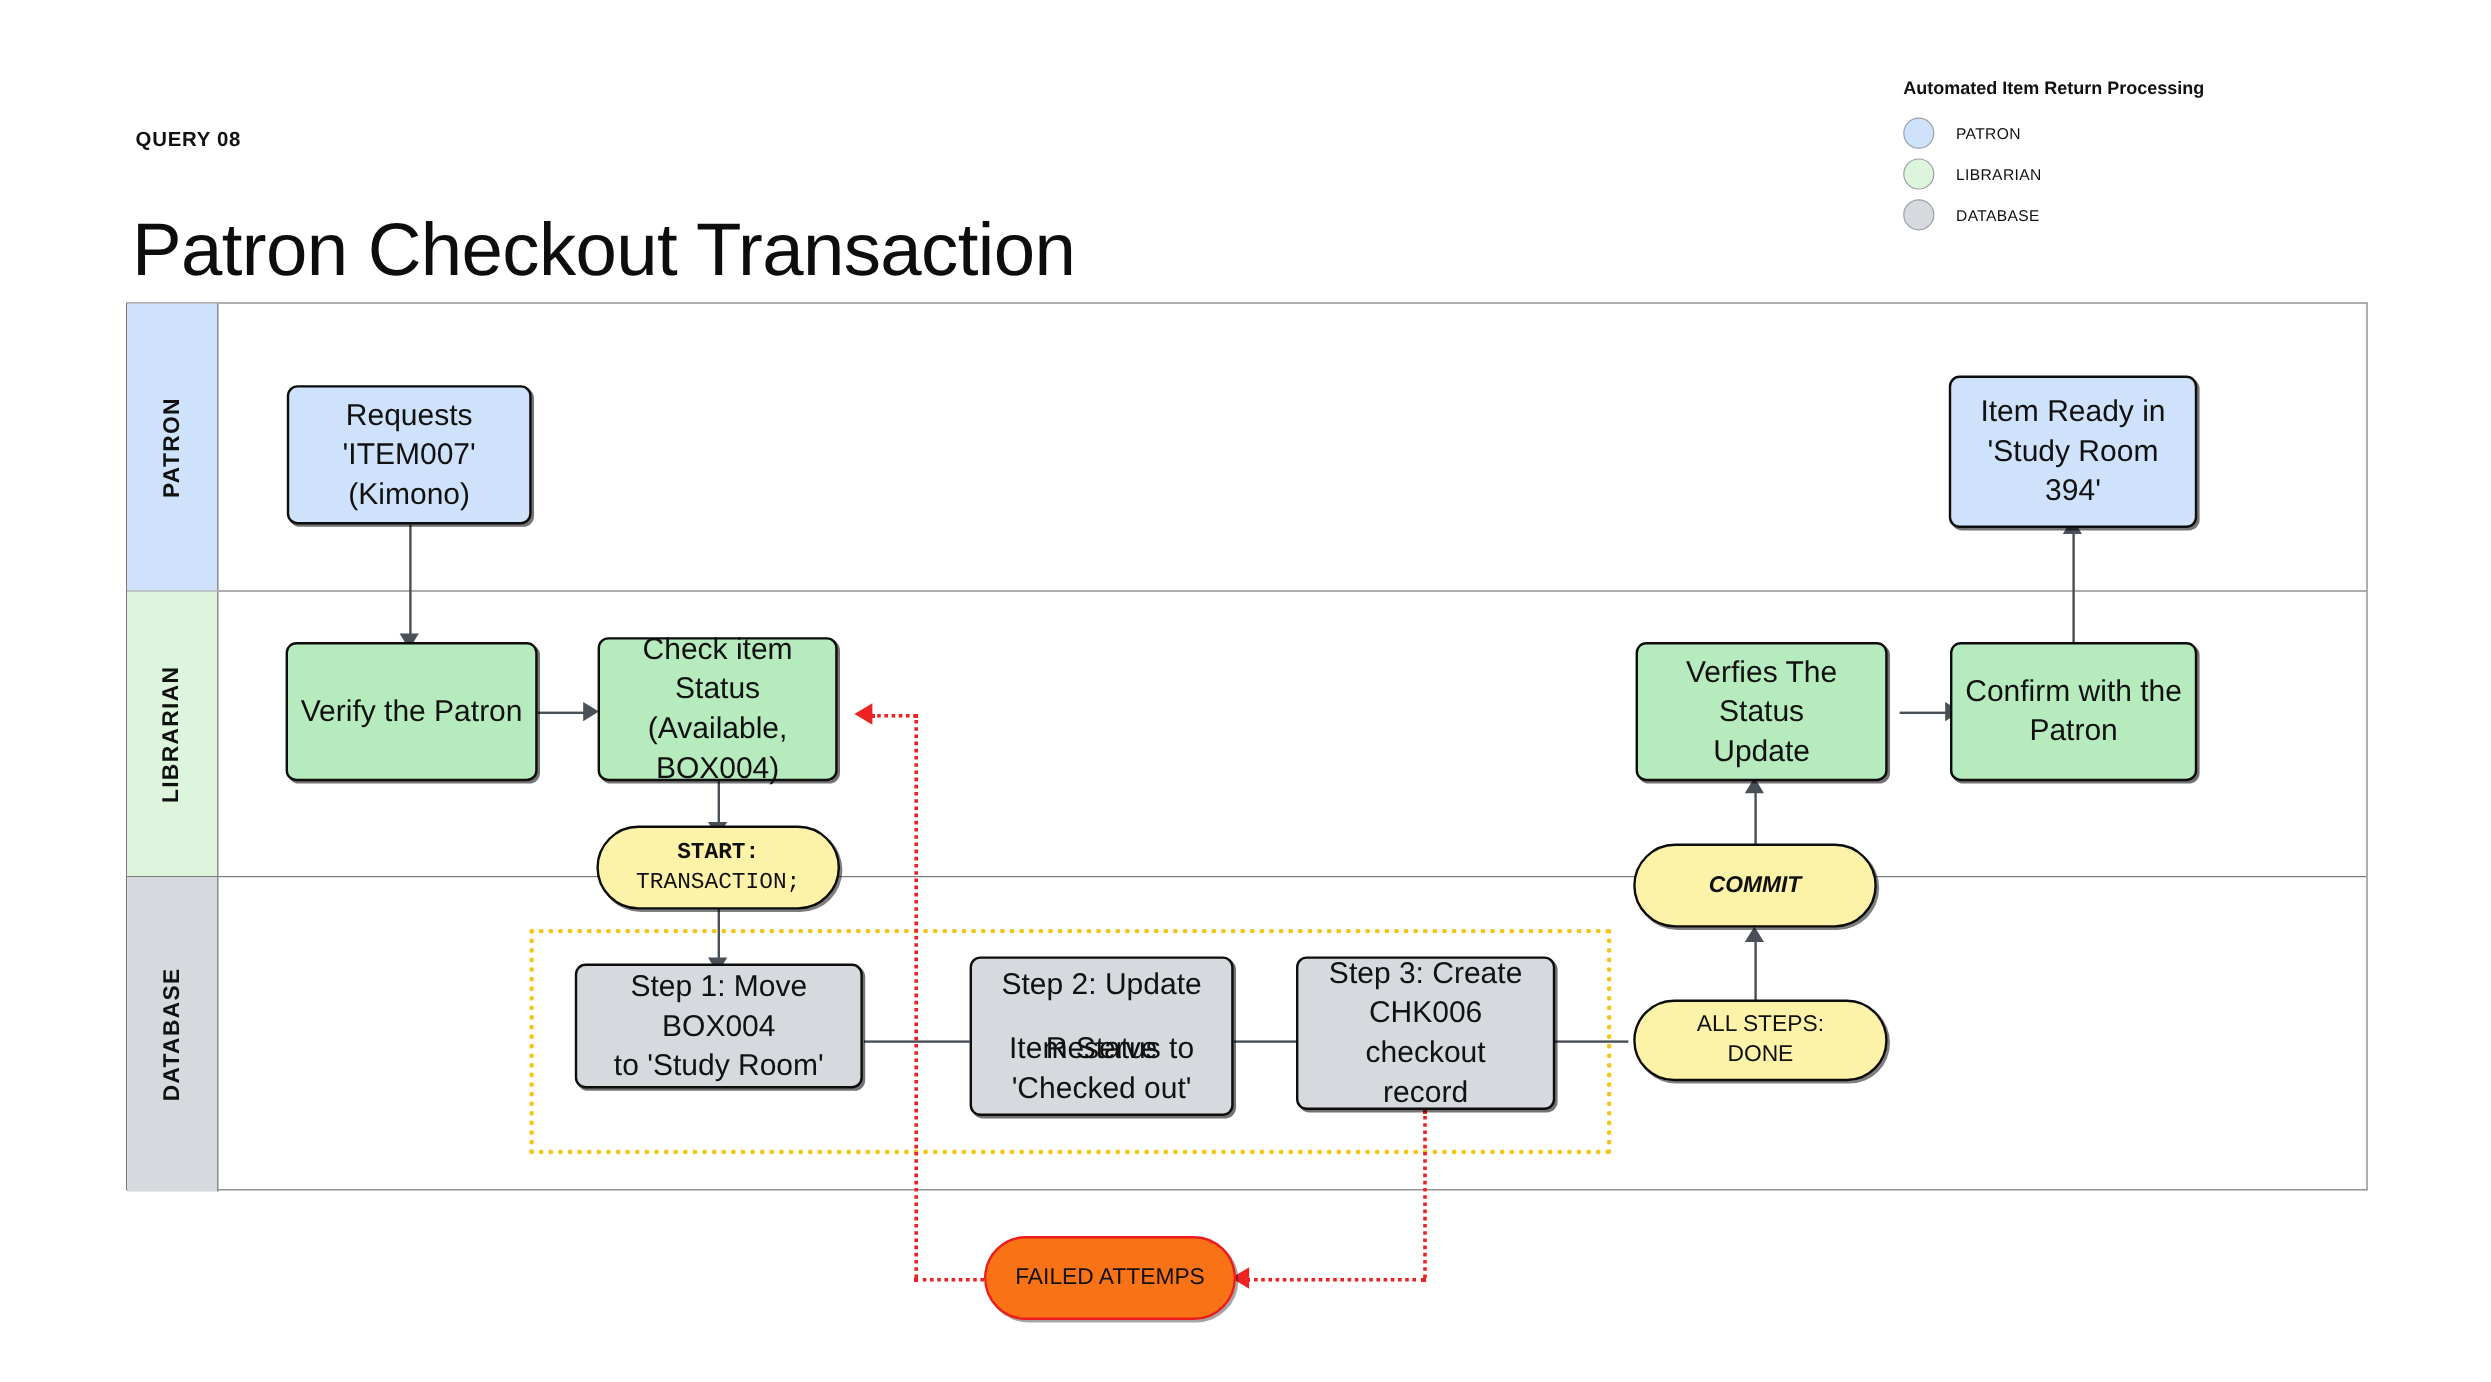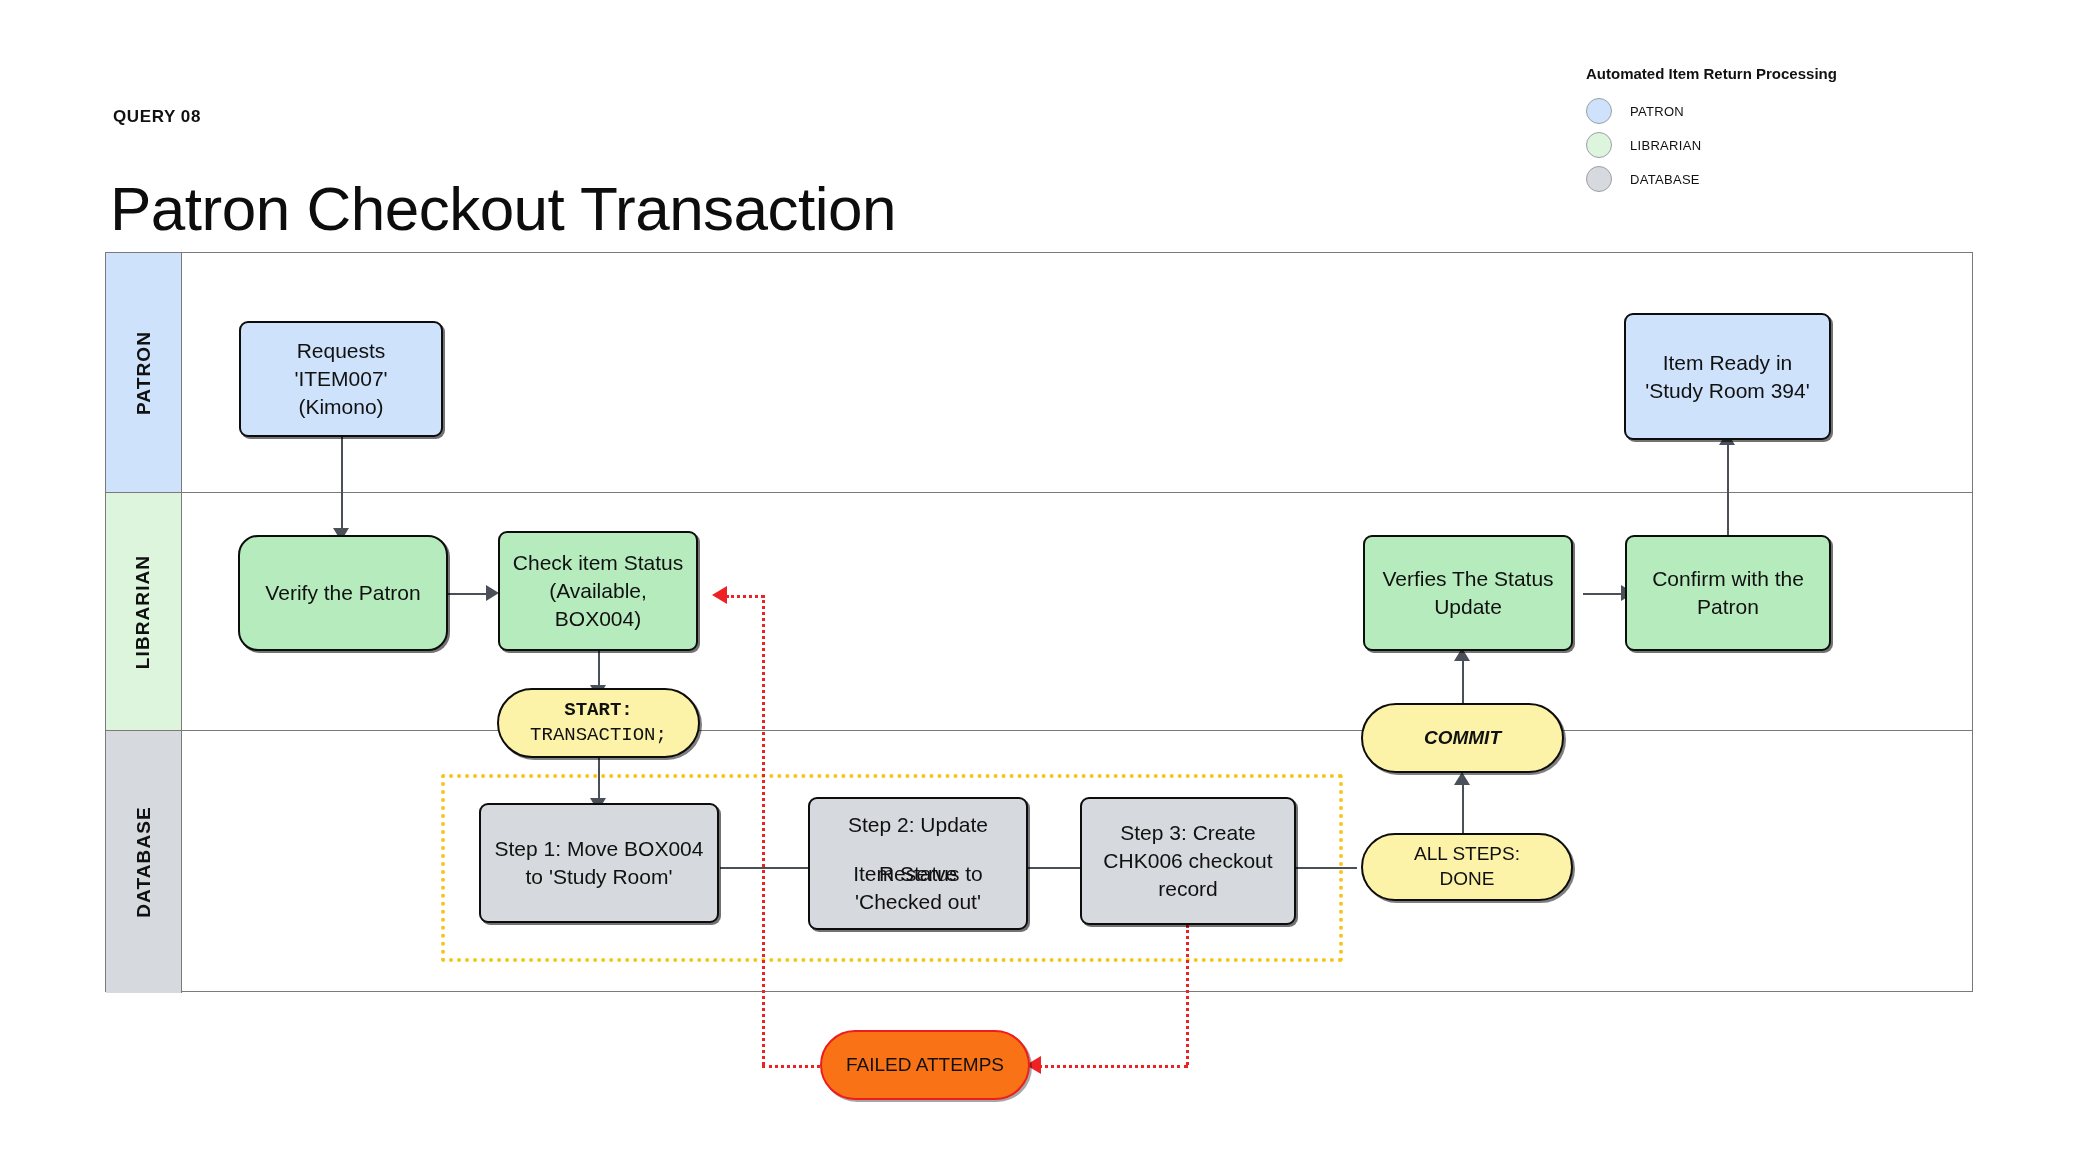--- a/index.html
+++ b/index.html
@@ -51,21 +51,21 @@
     display: flex; align-items: center; justify-content: center;
   }
   .lane-header span {
     transform: rotate(-90deg); white-space: nowrap;
     font-size: 19px; font-weight: 700; letter-spacing: 1.1px; color: #111;
   }
 
   
   .node {
     position: absolute; display: flex; align-items: center; justify-content: center;
-    text-align: center; font-size: 21px; line-height: 1.32; color: #111111;
+    text-align: center; font-size: 25px; line-height: 1.32; color: #111111;
     border: 2.2px solid #0d0d0d; border-radius: 9px;
     box-shadow: 2px 2px 0 rgba(0,0,0,0.55);
     padding: 4px 8px;
   }
   .node.blue  { background: #cfe2fb; }
   .node.green { background: #b6ecbd; }
   .node.gray  { background: #d6d9dd; }
 
   .pill {
     position: absolute; display:flex; align-items:center; justify-content:center;
@@ -202,21 +202,21 @@
   </div>
 </div>
 
 <div class="node blue" style="left:1624px; top:313px; width:207px; height:127px;">
   <div>
     <div>Item Ready in</div>
     <div>'Study Room 394'</div>
   </div>
 </div>
 
-<div class="node green" style="left:238px; top:535px; width:210px; height:116px;border-radius:20px;">
+<div class="node green" style="left:238px; top:535px; width:210px; height:116px;">
   <div>
     <div>Verify the Patron</div>
   </div>
 </div>
 
 <div class="node green" style="left:498px; top:531px; width:200px; height:120px;">
   <div>
     <div>Check item Status</div>
     <div>(Available,</div>
     <div>BOX004)</div>
@@ -248,21 +248,21 @@
   <div class="b">COMMIT</div>
 </div>
 
 <div class="pill" style="left:1361px; top:833px; width:212px; height:68px;">
   <div>
     <div>ALL STEPS:</div>
     <div>DONE</div>
   </div>
 </div>
 
-<div class="node gray" style="left:479px; top:803px; width:240px; height:120px;">
+<div class="node gray" style="left:479px; top:803px; width:240px; height:104px;">
   <div>
     <div>Step 1: Move BOX004</div>
     <div>to 'Study Room'</div>
   </div>
 </div>
 
 <div class="node gray" style="left:808px; top:797px; width:220px; height:133px;">
   <div>
     <div>Step 2: Update</div>
     <div class="overlap-wrap">

